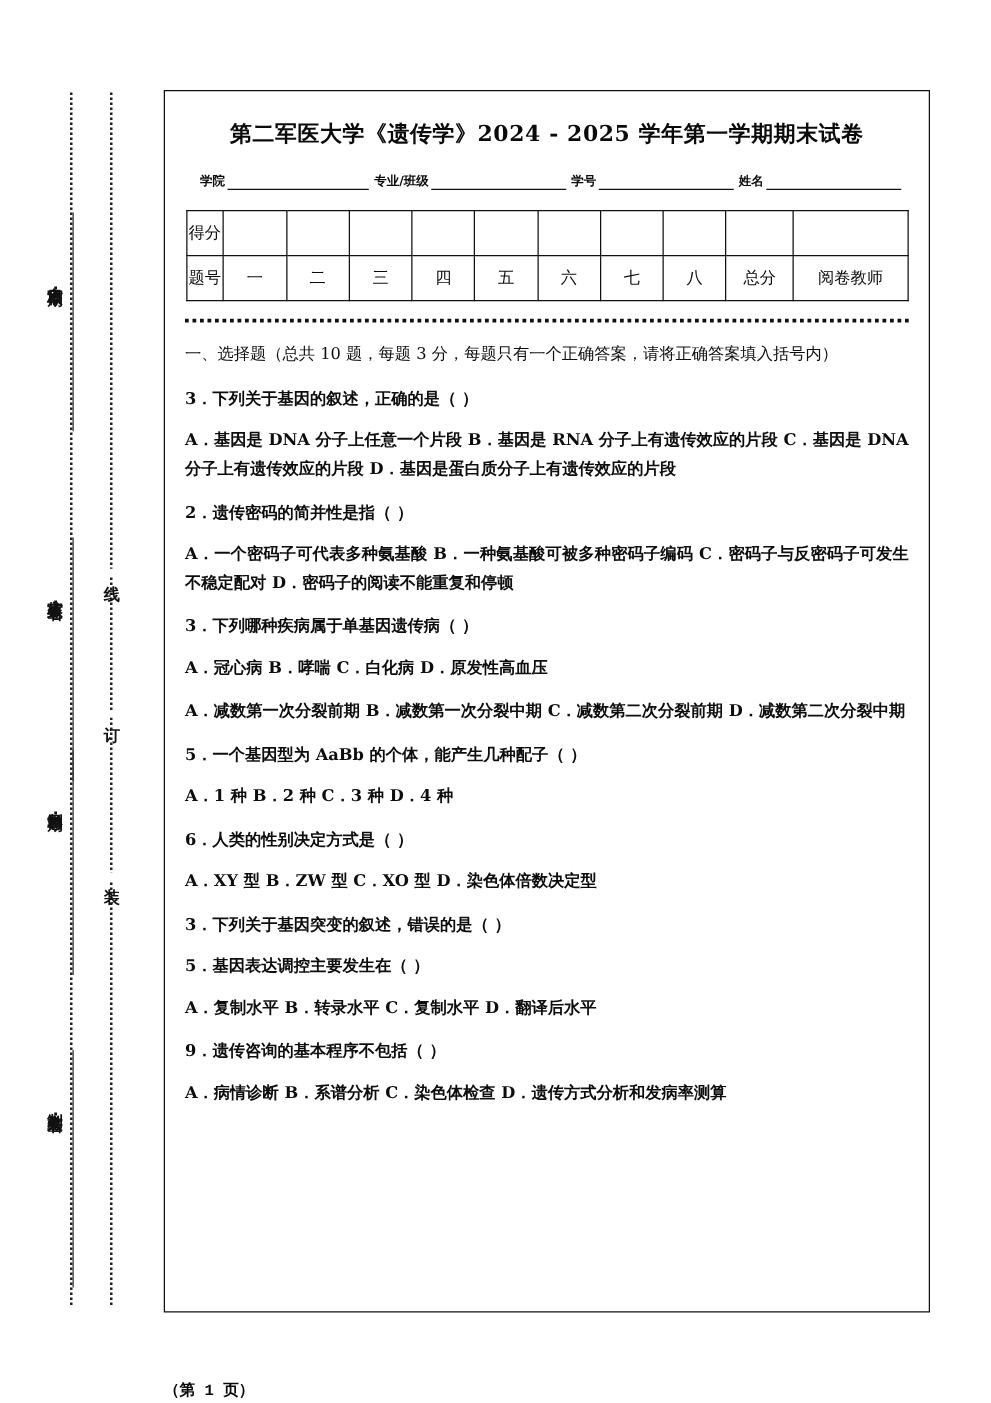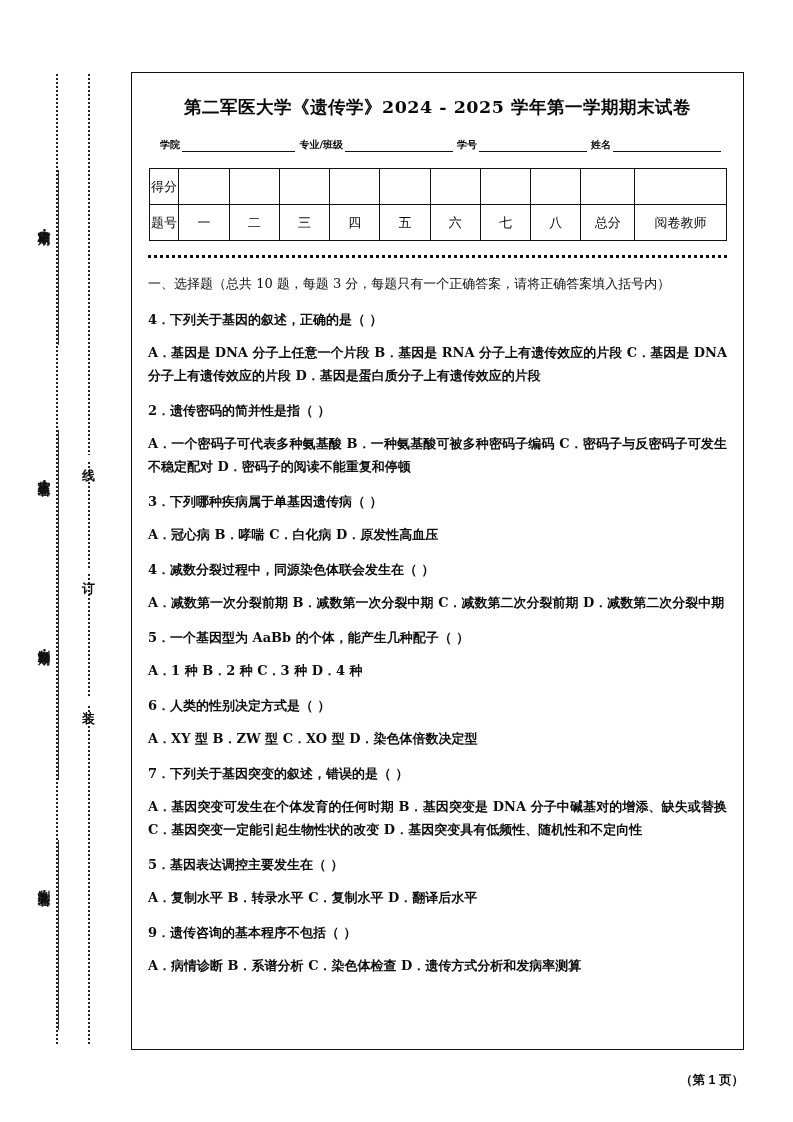--- a/index.html
+++ b/index.html
@@ -155,24 +155,24 @@
   .q-opts {
     margin: 0 0 12px 0;
     text-align: justify;
     font-weight: bold;
   }
 
   
   .page-foot {
     position: absolute;
     left: 131px;
-    top: 1072px;
+    top: 1104px;
     width: 613px;
-    text-align: right;
-    font-family: Liberation Sans, sans-serif;
+    text-align: left;
+    font-family: Liberation Mono, monospace;
     font-size: 12.5px;
     font-weight: bold;
   }
 </style>
 </head>
 <body>
 
 <div class="margin-col">
   <div class="vtext" style="top:150px">审核日期:</div>
   <div class="vrule" style="top:100px;height:175px"></div>
@@ -241,40 +241,38 @@
       <td class="col-tea">阅卷教师</td>
     </tr>
   </tbody>
     </table>
 
   <div class="dotted-sep"></div>
 
   <div class="content">
     <div class="sec-head">一、选择题（总共 10 题，每题 3 分，每题只有一个正确答案，请将正确答案填入括号内）</div>
 
-    <div class="q-stem">4．下列关于基因的叙述，正确的是（    ）</div>
+    <div class="q-stem">3．下列关于基因的叙述，正确的是（    ）</div>
     <div class="q-opts">A．基因是 DNA 分子上任意一个片段   B．基因是 RNA 分子上有遗传效应的片段   C．基因是 DNA 分子上有遗传效应的片段   D．基因是蛋白质分子上有遗传效应的片段</div>
 
     <div class="q-stem">2．遗传密码的简并性是指（    ）</div>
     <div class="q-opts">A．一个密码子可代表多种氨基酸   B．一种氨基酸可被多种密码子编码   C．密码子与反密码子可发生不稳定配对   D．密码子的阅读不能重复和停顿</div>
 
     <div class="q-stem">3．下列哪种疾病属于单基因遗传病（    ）</div>
     <div class="q-opts">A．冠心病   B．哮喘   C．白化病   D．原发性高血压</div>
 
-    <div class="q-stem">4．减数分裂过程中，同源染色体联会发生在（    ）</div>
     <div class="q-opts">A．减数第一次分裂前期   B．减数第一次分裂中期   C．减数第二次分裂前期   D．减数第二次分裂中期</div>
 
     <div class="q-stem">5．一个基因型为 AaBb 的个体，能产生几种配子（    ）</div>
     <div class="q-opts">A．1 种   B．2 种   C．3 种   D．4 种</div>
 
     <div class="q-stem">6．人类的性别决定方式是（    ）</div>
     <div class="q-opts">A．XY 型   B．ZW 型   C．XO 型   D．染色体倍数决定型</div>
 
-    <div class="q-stem">7．下列关于基因突变的叙述，错误的是（    ）</div>
-    <div class="q-opts">A．基因突变可发生在个体发育的任何时期   B．基因突变是 DNA 分子中碱基对的增添、缺失或替换   C．基因突变一定能引起生物性状的改变   D．基因突变具有低频性、随机性和不定向性</div>
+    <div class="q-stem">3．下列关于基因突变的叙述，错误的是（    ）</div>
 
     <div class="q-stem">5．基因表达调控主要发生在（    ）</div>
     <div class="q-opts">A．复制水平   B．转录水平   C．复制水平   D．翻译后水平</div>
 
     <div class="q-stem">9．遗传咨询的基本程序不包括（    ）</div>
     <div class="q-opts">A．病情诊断   B．系谱分析   C．染色体检查   D．遗传方式分析和发病率测算</div>
   </div>
 </div>
 
 <div class="page-foot">（第 1 页）</div>

